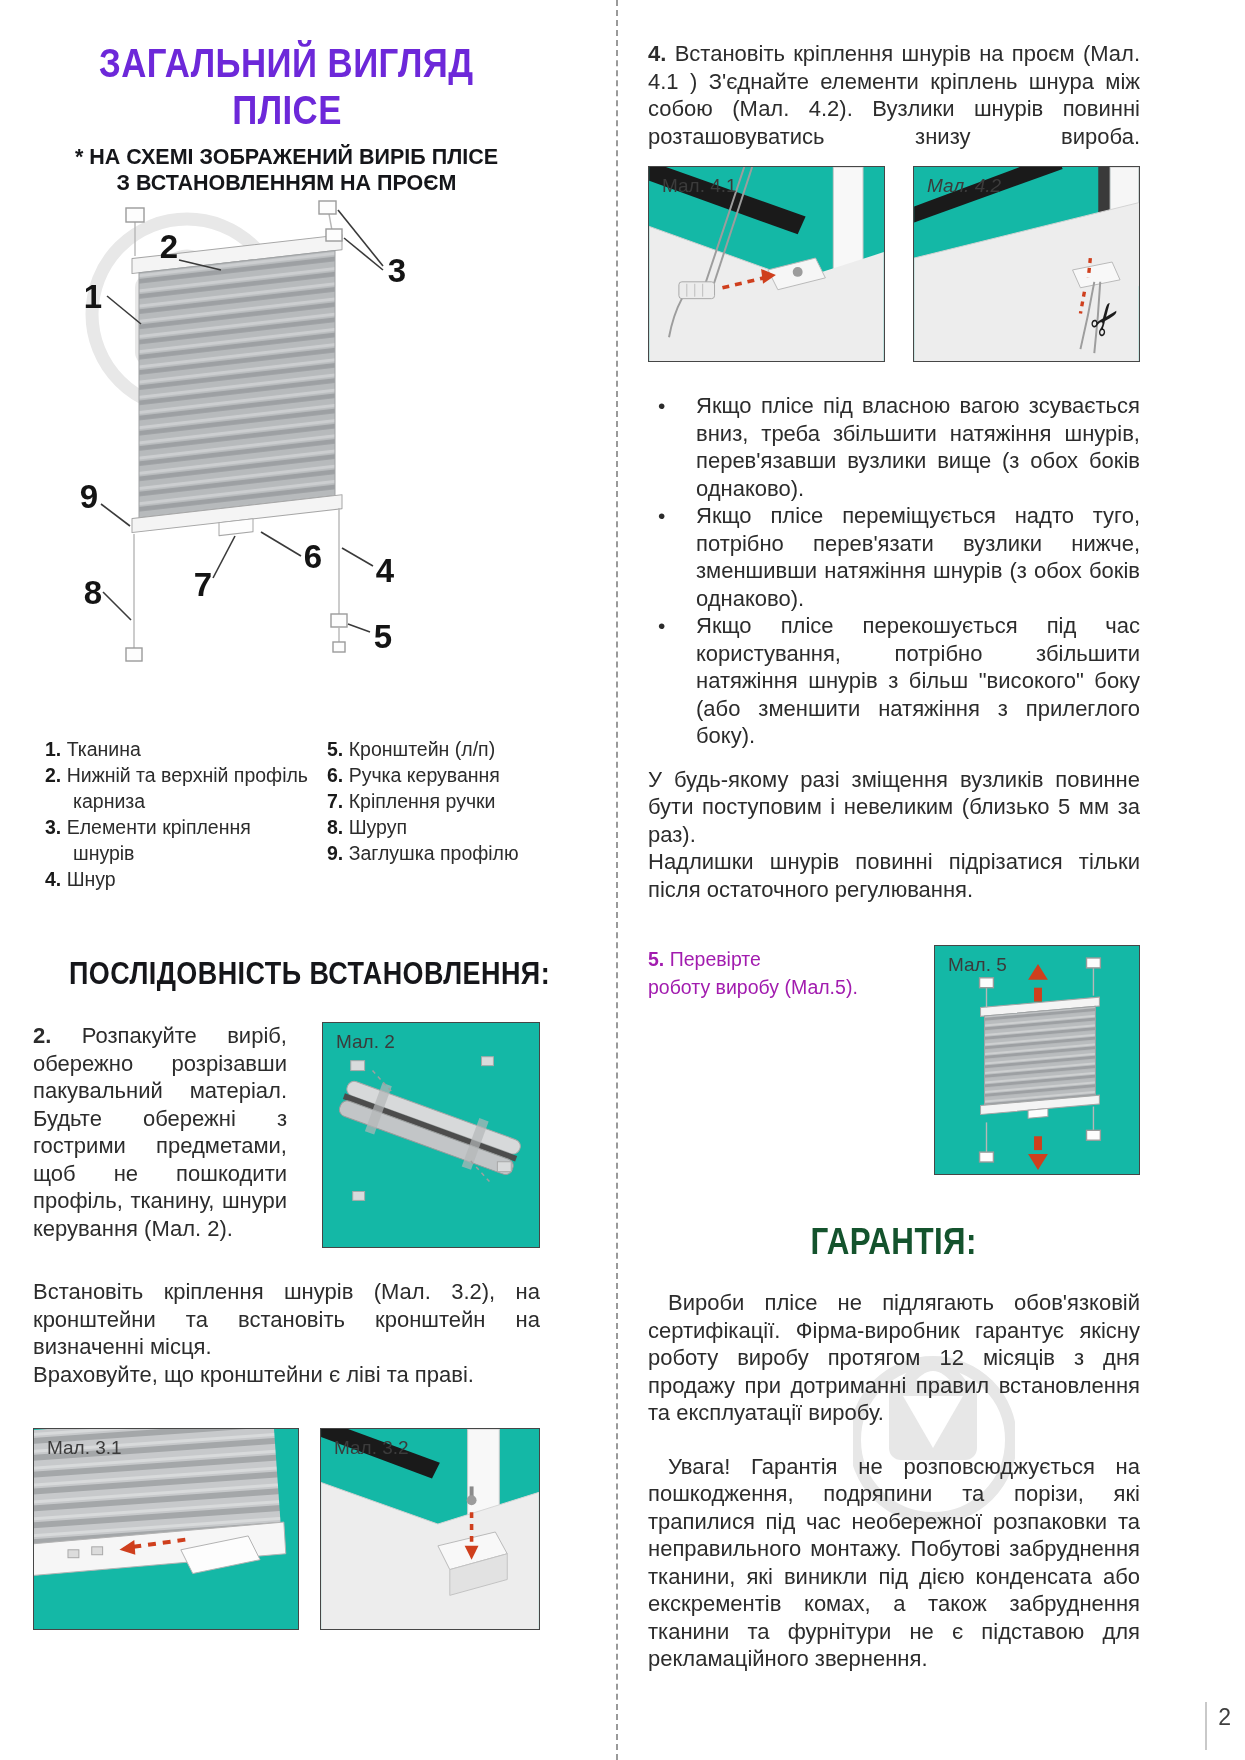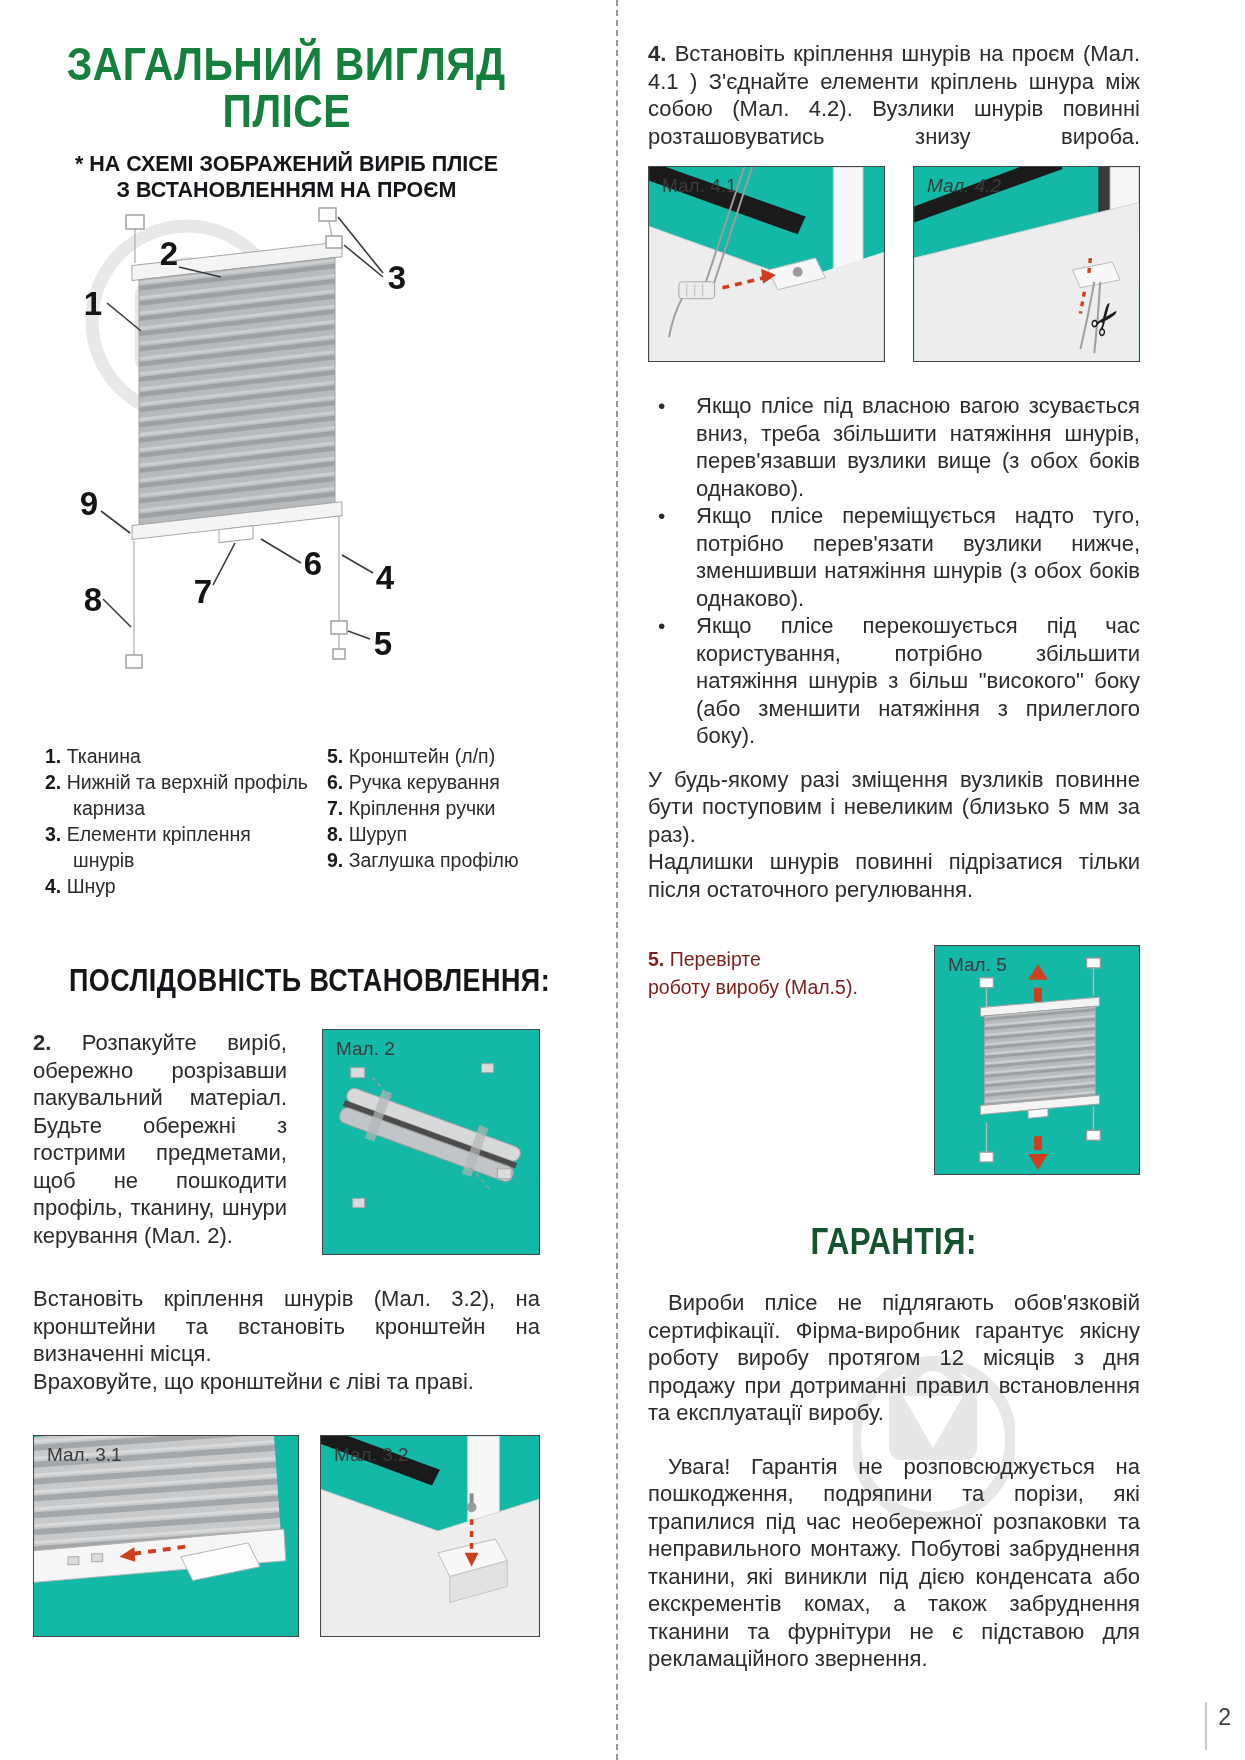--- a/index.html
+++ b/index.html
@@ -1,23 +1,23 @@
 <!DOCTYPE html>
 <html><head>
 <meta charset="utf-8">
 <style>
   html,body{margin:0;padding:0;background:#ffffff;}
   .page{position:relative;width:1245px;height:1760px;background:#fff;overflow:hidden;
         font-family:"Liberation Sans",sans-serif;color:#2e2e2e;}
   .divider{position:absolute;left:616px;top:0;bottom:0;width:0;border-left:2.5px dashed #9a9a9a;}
   .col-left{position:absolute;left:33px;top:40px;width:507px;}
   .col-right{position:absolute;left:648px;top:40px;width:492px;}
-  .bigtitle{font-size:47px;line-height:47px;font-weight:800;color:#15803d;text-align:center;margin:0;}
+  .bigtitle{font-size:40px;line-height:47px;font-weight:800;color:#6d28d9;text-align:center;margin:0;}
   .bigtitle .cond,.h2 .cond,.h2g .cond{display:inline-block;transform:scaleX(.87);transform-origin:center;white-space:nowrap;letter-spacing:.5px;}
-  .subtitle{margin-top:17px;font-size:21.5px;line-height:26px;font-weight:800;color:#15161a;text-align:center;}
+  .subtitle{margin-top:10px;font-size:21.5px;line-height:26px;font-weight:800;color:#15161a;text-align:center;}
   .diagram{margin-top:0;height:470px;position:relative;}
   .diagram svg{display:block;margin:0 auto;}
   .legend{margin-top:70px;display:grid;grid-template-columns:266px 1fr;column-gap:16px;padding-left:12px;font-size:19.5px;line-height:26px;color:#2c2c2c;}
   .li{padding-left:28px;text-indent:-28px;margin-bottom:0;}
   .li b{font-weight:800;color:#1a1a1a;}
   .h2{margin-top:64px;font-size:31px;font-weight:800;color:#15161a;text-align:center;}
   .h2g{margin-top:46px;font-size:36px;font-weight:700;color:#14532d;text-align:center;}
   .body,.btext{font-size:22px;line-height:27.5px;text-align:justify;color:#2c2c2c;}
   .s2row{margin-top:30px;display:flex;justify-content:space-between;align-items:flex-start;}
   .s2text{width:254px;}
@@ -34,21 +34,21 @@
   .step3 p,.s2text p,.notes p{margin:0;}
   .figrowL{margin-top:40px;display:flex;justify-content:space-between;}
   .figrowR{margin-top:16px;display:flex;justify-content:space-between;}
   .stretchlast{text-align-last:justify;}
   .bullets{margin-top:30px;}
   .bullet{display:flex;align-items:flex-start;}
   .dot{width:48px;padding-left:10px;box-sizing:border-box;font-size:21px;line-height:27.5px;color:#2c2c2c;}
   .btext{flex:1;}
   .notes{margin-top:16px;}
   .s5row{margin-top:42px;display:flex;justify-content:space-between;align-items:flex-start;}
-  .s5text{width:240px;font-size:19.5px;line-height:28px;color:#7f1d1d;}
+  .s5text{width:240px;font-size:19.5px;line-height:28px;color:#a21caf;}
   .wp{margin-top:26px;text-indent:20px;position:relative;z-index:1;}
   .watermark2{position:absolute;left:205px;top:1248px;width:162px;height:244px;z-index:0;}
   .pagenum{position:absolute;right:14px;bottom:10px;display:flex;align-items:flex-start;}
   .pnline{width:2px;height:48px;background:#c9c9c9;margin-right:11px;}
   .pn{font-size:23px;color:#3f3f3f;padding-top:2px;}
   b{font-weight:800;}
 </style>
 </head>
 <body>
 

